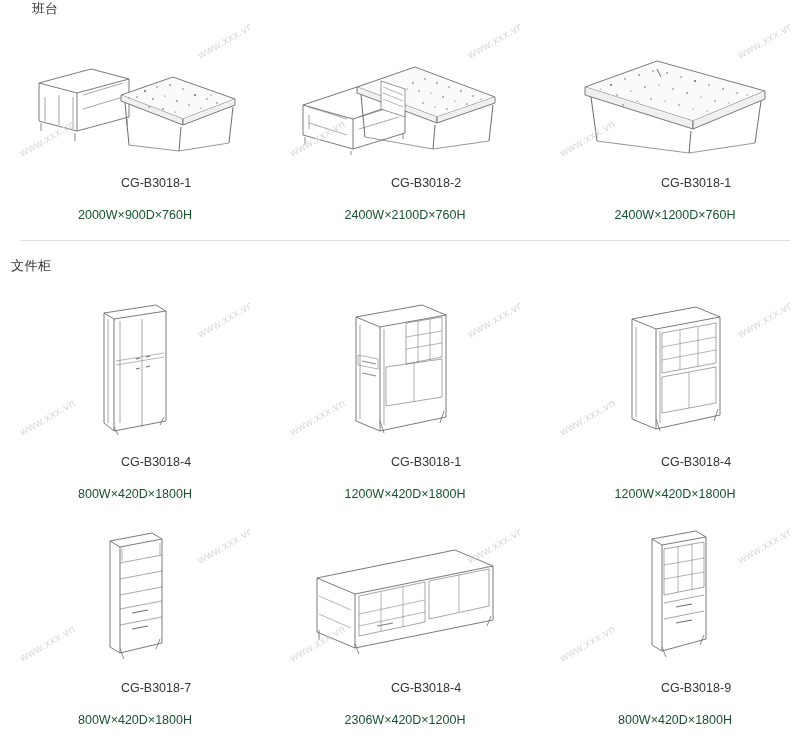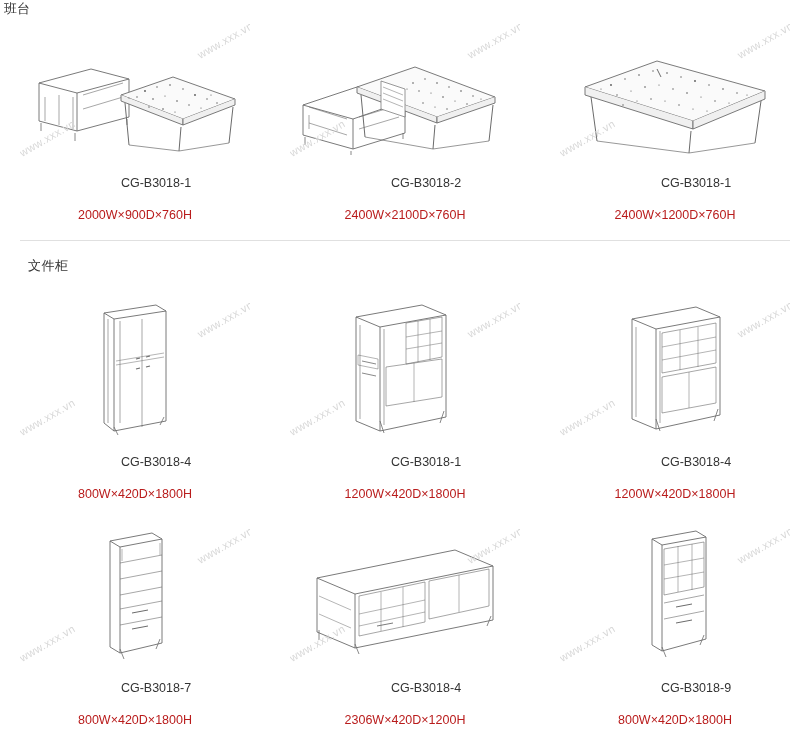--- a/index.html
+++ b/index.html
@@ -19,32 +19,32 @@
     position: relative;
     background: #ffffff;
   }
   .section {
     position: relative;
     width: 810px;
   }
   .section-header {
     font-size: 13px;
     color: #333333;
-    padding: 16px 0 10px 28px;
+    padding: 16px 0 10px 11px;
     letter-spacing: 0.5px;
   }
   .section-header-row {
     display: flex;
     width: 810px;
   }
   .section-header-cell {
     flex: 1 1 0;
     font-size: 13px;
     color: #333333;
-    padding-left: 4px;
+    padding-left: 32px;
   }
   .divider {
     width: 770px;
     margin: 0 20px;
     border-top: 1px solid #e0e0e0;
   }
   .row {
     display: flex;
     width: 810px;
   }
@@ -77,21 +77,21 @@
   .wm.b { bottom: 16px; left: -4px; }
   .code {
     font-size: 12.5px;
     color: #333333;
     margin-top: 16px;
     text-align: center;
     margin-left: 42px;
   }
   .dims {
     font-size: 12.5px;
-    color: #b91c1c;
+    color: #14532d;
     margin-top: 18px;
     text-align: center;
   }
   .sec1 .row { margin-top: 2px; }
   .sec2-top { margin-top: 14px; }
   .sec2-bot { margin-top: 24px; }
   .spacer-18 { height: 18px; }
 </style>
 </head>
 <body>

